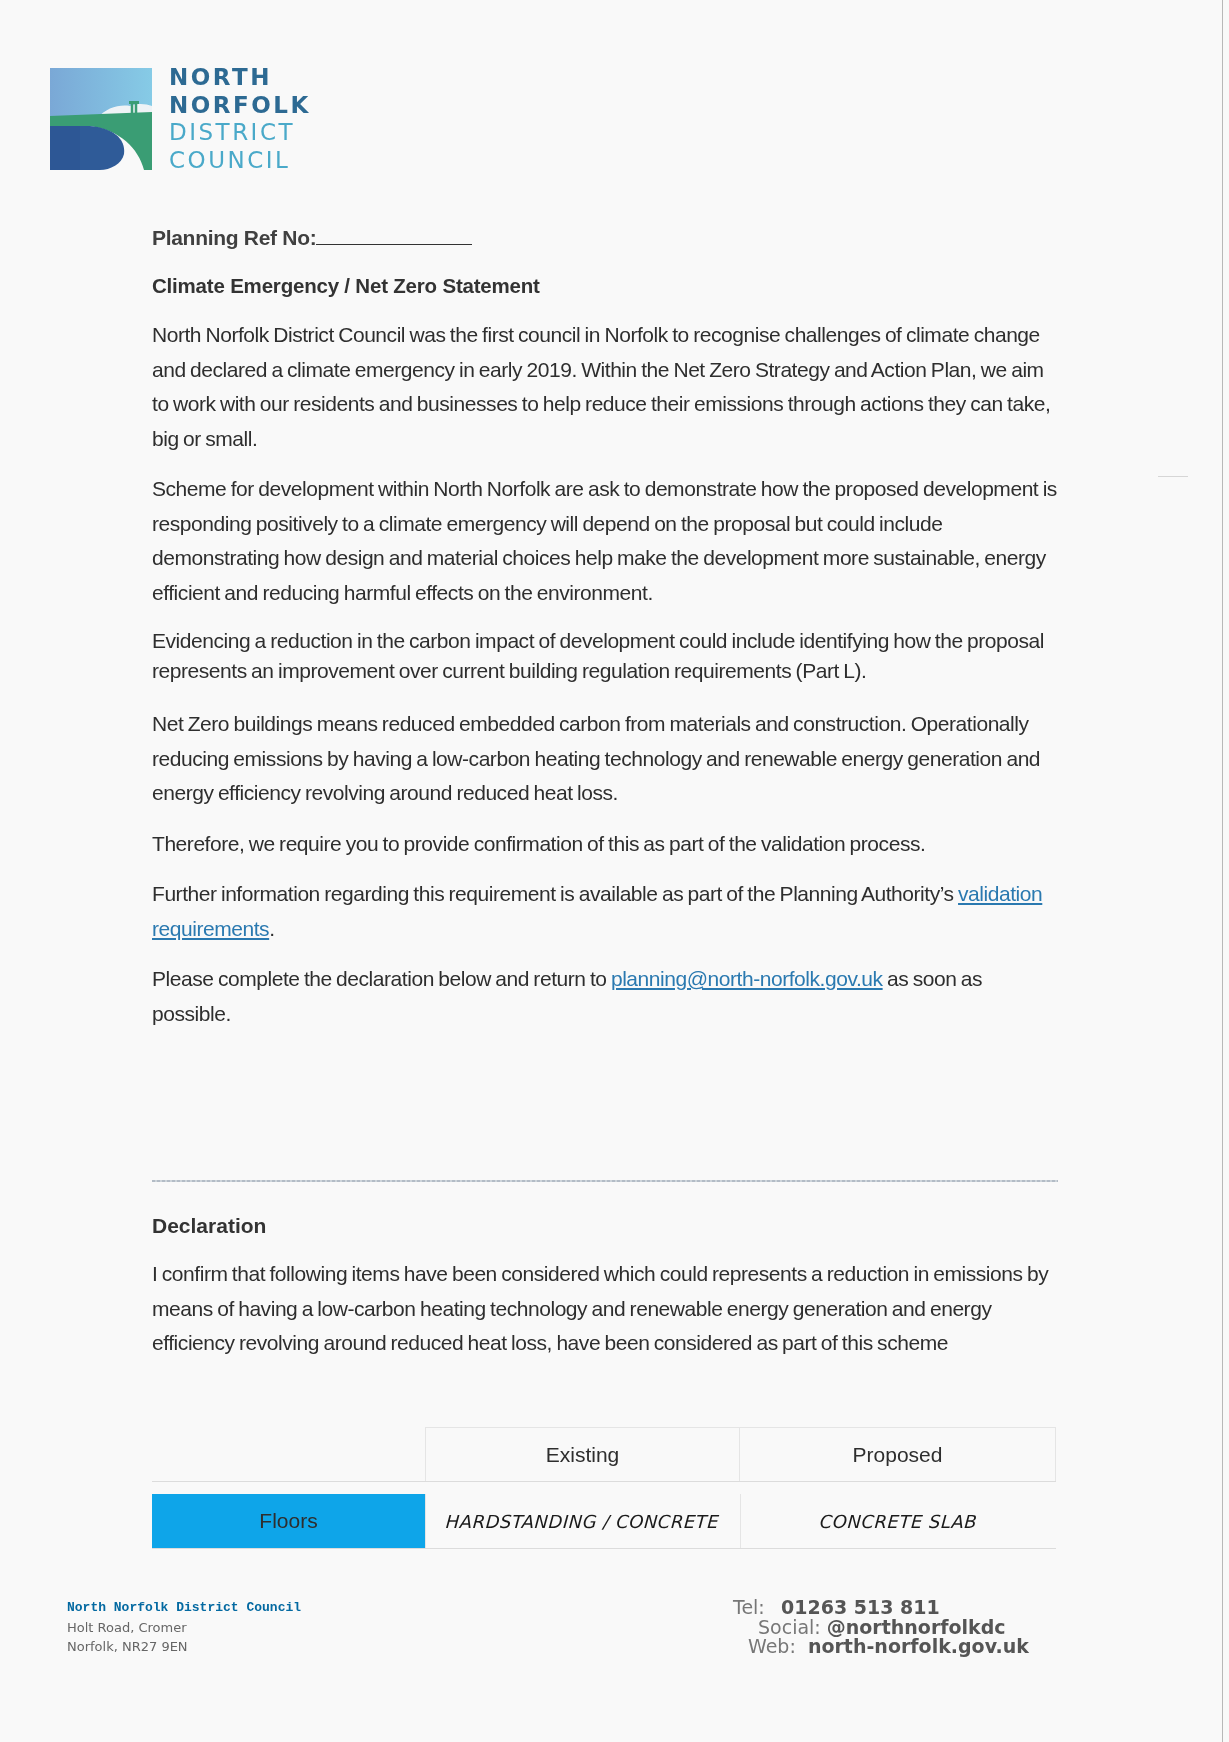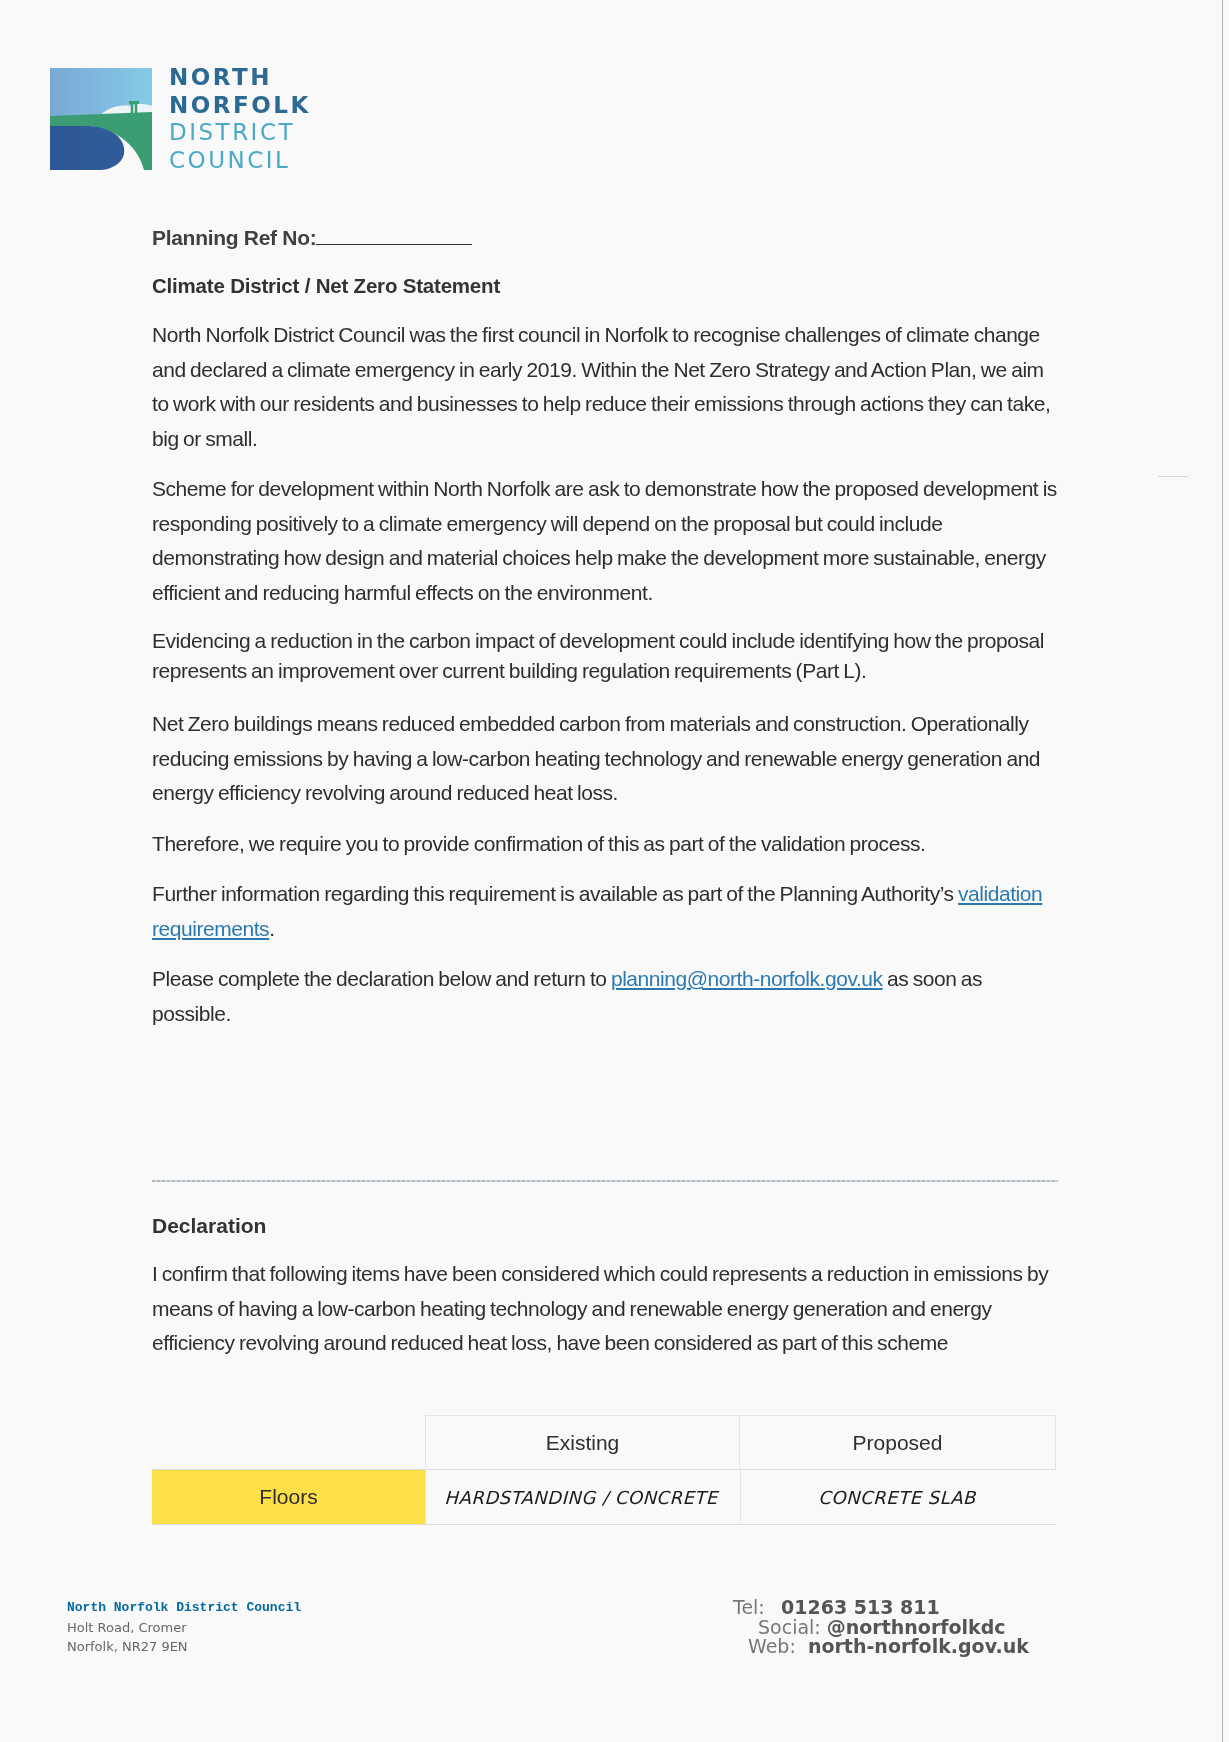--- a/index.html
+++ b/index.html
@@ -62,31 +62,31 @@
     position: absolute; left: 152px; top: 1214px;
     font-family: "Liberation Sans", sans-serif; font-weight: bold;
     font-size: 21px; color: #333; margin: 0;
   }
   .decl-p { position: absolute; left: 152px; top: 1257px; width: 920px; }
   
   .table { position: absolute; left: 152px; top: 1415px; width: 904px; }
   .trow { display: flex; }
   .cell {
     box-sizing: border-box; display: flex; align-items: center; justify-content: center;
-    font-family: "Liberation Sans", sans-serif; font-size: 21px; color: #2e2e2e;
+    font-family: "Liberation Sans", sans-serif; font-size: 21px; color: #2e2e2e; margin-top: 12px;
   }
   .c0 { width: 273px; }
   .c1 { width: 315px; }
   .c2 { width: 316px; }
   .hdr .cell { height: 54px; }
   .hdr .c1, .hdr .c2 { border: 1px solid #e5e5e5; border-bottom: none; }
   .hdr .c2 { border-left: none; }
   .row1 { border-top: 1px solid #dcdcdc; border-bottom: 1px solid #dcdcdc; }
   .row1 .cell { height: 54px; }
-  .row1 .c0 { background: #fde047; }
+  .row1 .c0 { background: #0ea5e9; }
   .row1 .c1 { border-left: 1px solid #e5e5e5; }
   .row1 .c2 { border-left: 1px solid #e5e5e5; }
   .hand {
     font-family: "DejaVu Sans", sans-serif; font-size: 18px; color: #1b1b1b;
     font-style: italic; letter-spacing: 0.5px; transform: skewX(-4deg);
   }
   
   .footer-left {
     position: absolute; left: 67px; top: 1598px;
     font-family: "DejaVu Sans", sans-serif; font-size: 13px; line-height: 19.5px; color: #666;
@@ -131,21 +131,21 @@
     <div class="l2">NORFOLK</div>
     <div class="l3">DISTRICT</div>
     <div class="l4">COUNCIL</div>
   </div>
 </div>
 
 <div class="content">
   <p class="ref">
     <span>Planning Ref No:</span><span class="ref-blank"></span>
   </p>
-  <h2 class="h2">Climate District / Net Zero Statement</h2>
+  <h2 class="h2">Climate Emergency / Net Zero Statement</h2>
 
   <p class="body p1">North Norfolk District Council was the first council in Norfolk to recognise challenges of climate change and declared a climate emergency in early 2019. Within the Net Zero Strategy and Action Plan, we aim to work with our residents and businesses to help reduce their emissions through actions they can take, big or small.</p>
   <p class="body gap">Scheme for development within North Norfolk are ask to demonstrate how the proposed development is responding positively to a climate emergency will depend on the proposal but could include demonstrating how design and material choices help make the development more sustainable, energy efficient and reducing harmful effects on the environment.</p>
   <p class="body tight gap">Evidencing a reduction in the carbon impact of development could include identifying how the proposal represents an improvement over current building regulation requirements (Part L).</p>
   <p class="body gap2">Net Zero buildings means reduced embedded carbon from materials and construction. Operationally reducing emissions by having a low-carbon heating technology and renewable energy generation and energy efficiency revolving around reduced heat loss.</p>
   <p class="body gap">Therefore, we require you to provide confirmation of this as part of the validation process.</p>
   <p class="body gap">
     <span>Further information regarding this requirement is available as part of the Planning Authority’s </span><a class="link" href="#">validation requirements</a><span>.</span>
   </p>
   <p class="body gap">

